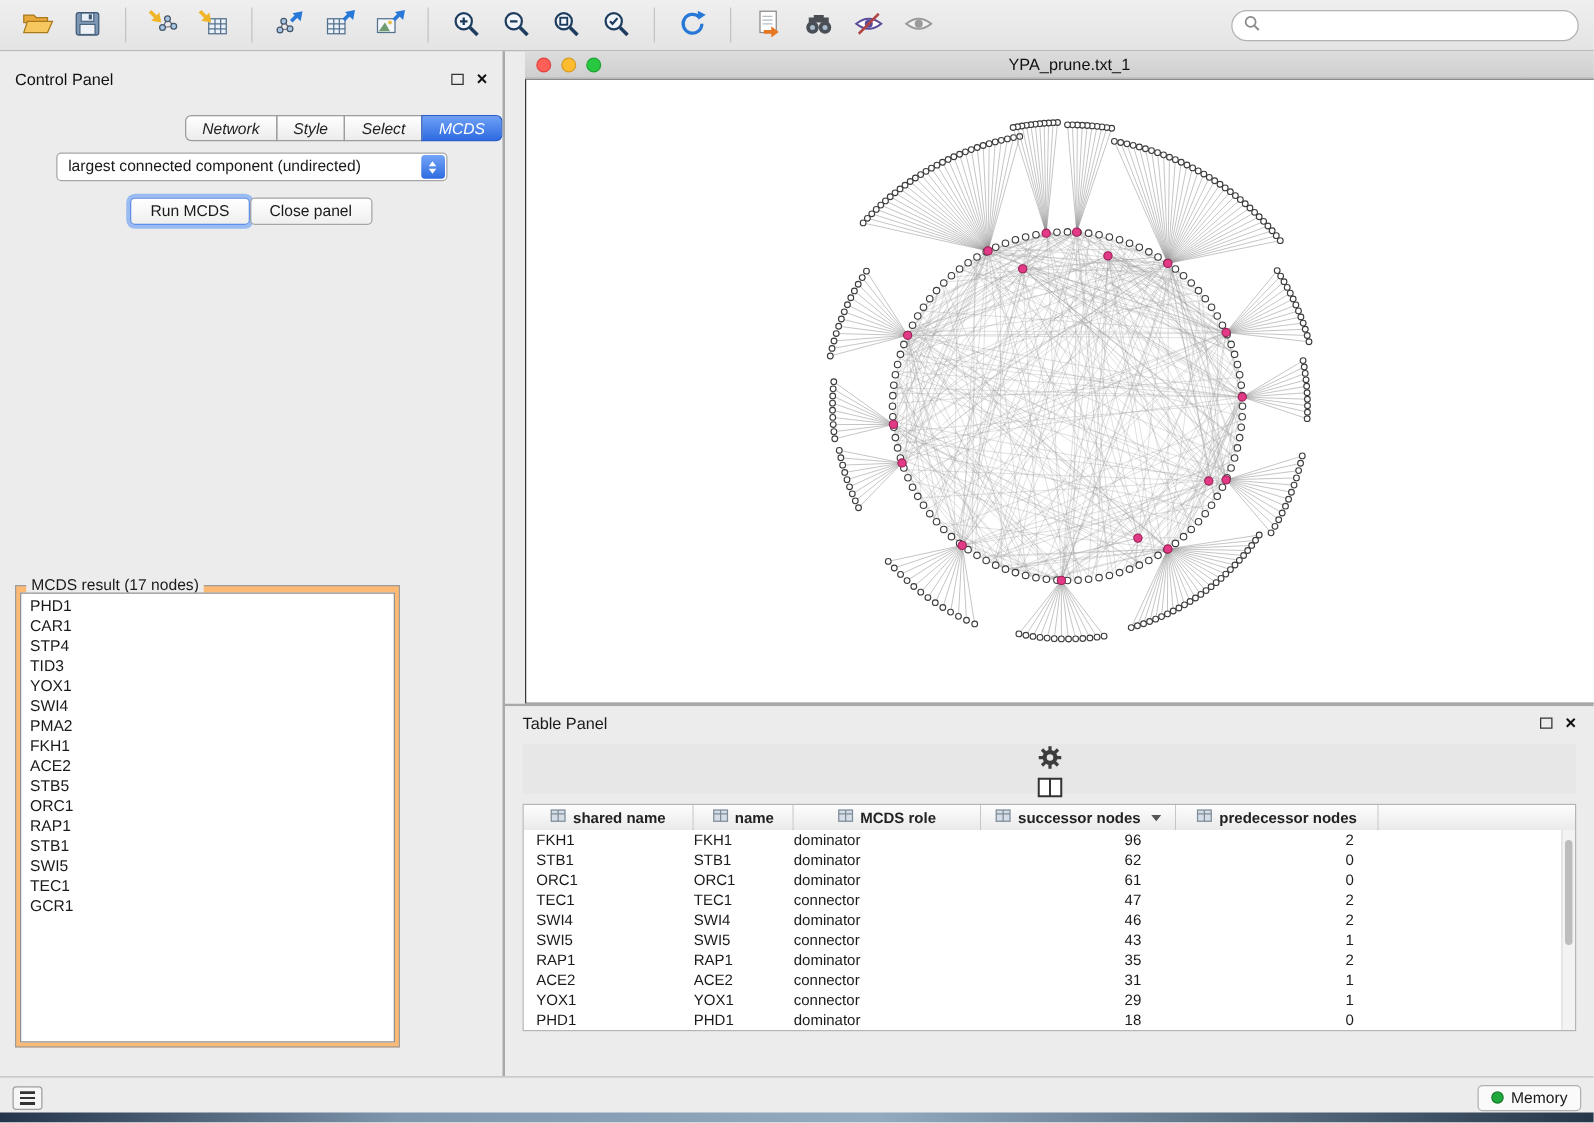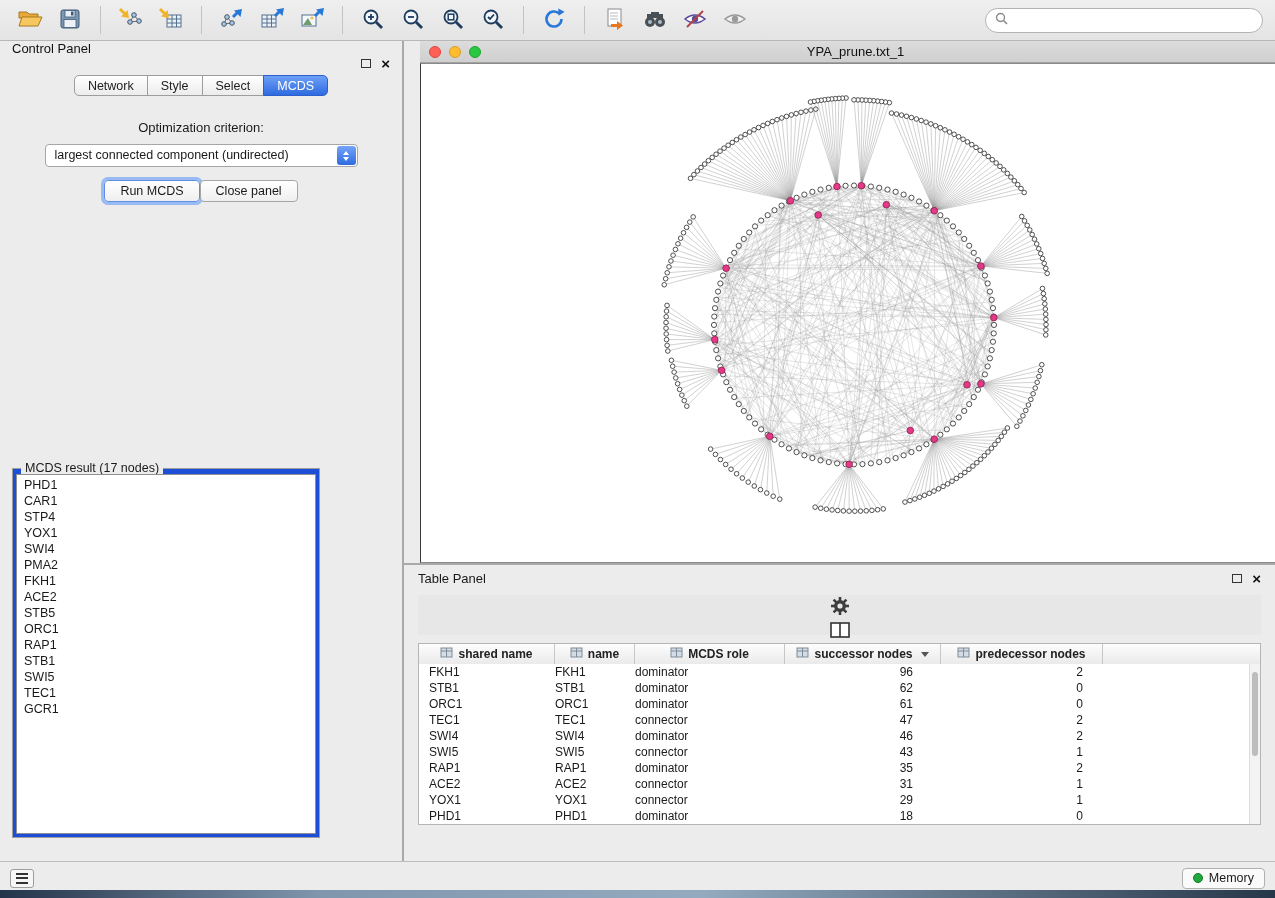--- a/index.html
+++ b/index.html
@@ -16,49 +16,49 @@
   .search-wrap { margin-left:auto; width:278px; height:25px; border:1px solid #b3b3b3; border-radius:13px;
     background:#fff; display:flex; align-items:center; padding:0 9px; gap:6px; }
   .search-wrap input { border:none; outline:none; flex:1; font-size:12.5px; background:transparent; font-family:inherit; }
 
   
   .v-splitter { position:absolute; left:402px; top:41px; width:2px; height:820px; background:#a9a9a9; }
   .h-splitter { position:absolute; left:404px; top:563px; width:871px; height:2px; background:#a9a9a9; }
 
   
   .control-panel { position:absolute; left:0; top:41px; width:402px; height:820px; background:#ececec; }
-  .cp-header { height:30px; display:flex; align-items:flex-start; padding:0 12px;flex-direction:column; }
+  .cp-header { height:30px; display:flex; align-items:flex-end; padding:0 12px; }
   .cp-title { font-size:13px; color:#111; }
   .win-icons { margin-left:auto; display:flex; align-items:center; gap:10px; }
   .float-box { width:10px; height:9px; border:1.5px solid #333; display:inline-block; }
   .close-x { font-size:15px; font-weight:bold; color:#111; line-height:1; }
 
   .seg { display:inline-flex; }
   .seg .tab { height:21px; padding:0 13px; display:flex; align-items:center; font-size:12.5px;
     background:linear-gradient(#ffffff,#ececec); border:1px solid #9d9d9d; margin-left:-1px; color:#222; cursor:default; }
   .seg .tab:first-child { border-radius:5px 0 0 5px; margin-left:0; }
   .seg .tab:last-child { border-radius:0 5px 5px 0; }
   .seg .tab.selected { background:linear-gradient(#6ea0f7,#2e6be0); color:#fff; border-color:#2a5fcc; }
-  .cp-tabs { text-align:center; margin-top:4px; }
+  .cp-tabs { text-align:right; margin-top:21px;font-style:italic; }
 
   .opt-label { text-align:center; margin-top:24px; font-size:13px; }
   .criterion { position:relative; margin:9px auto 0 auto; width:313px; height:23px; background:#fff;
     border:1px solid #a6a6a6; border-radius:4px; font-size:12.5px; line-height:21px; padding-left:9px; }
   .stepper { position:absolute; right:1px; top:1px; width:19px; height:19px; border-radius:3px;
     background:linear-gradient(#74a4f8,#2e6be0); display:flex; flex-direction:column; align-items:center; justify-content:center; gap:2px; }
   .tri-up { width:0; height:0; border-left:3.5px solid transparent; border-right:3.5px solid transparent; border-bottom:4px solid #fff; }
   .tri-down { width:0; height:0; border-left:3.5px solid transparent; border-right:3.5px solid transparent; border-top:4px solid #fff; }
 
   .cp-buttons { display:flex; justify-content:center; margin-top:13px; }
   .btn { height:22px; padding:0 15px; border:1px solid #a6a6a6; border-radius:4px; font-size:12.5px;
     background:linear-gradient(#ffffff,#efefef); display:flex; align-items:center; }
   .btn.focus-ring { box-shadow:0 0 0 3px rgba(100,155,245,.6); border-color:#5f8fe8; }
 
   .result-box { position:absolute; left:12px; top:427px; width:308px; height:370px;
-    border:1px solid #9c9c9c; background:#1d4ed8; }
+    border:1px solid #9c9c9c; background:#fdba74; }
   .result-legend { position:absolute; top:-8px; left:8px; background:#ececec; padding:0 4px; font-size:12.5px; }
   .result-list { position:absolute; left:3px; right:3px; top:5px; bottom:3px; background:#fff;
     border:1px solid #8f8f8f; overflow:hidden; padding-top:2px; }
   .mcds-item { height:16px; line-height:16px; font-size:12.5px; padding-left:7px; }
 
   
   .network-window { position:absolute; left:404px; top:41px; width:871px; height:522px;margin-left:16px; }
   .net-titlebar { position:relative; height:22px; background:linear-gradient(#dcdcdc,#cfcfcf);
     border-bottom:1px solid #a3a3a3; display:flex; align-items:center; padding:0 9px; }
   .lights { display:flex; gap:8px; }
@@ -300,38 +300,38 @@
       </span>
     </div>
     <div class="cp-tabs">
       <span class="seg">
         <span class="tab">Network</span>
         <span class="tab">Style</span>
         <span class="tab">Select</span>
         <span class="tab selected">MCDS</span>
       </span>
     </div>
-    <div class="opt-label">Optimization criterion:</div>
     <div class="criterion">
       <span>largest connected component (undirected)</span>
       <span class="stepper">
           <span class="tri-up"></span>
           <span class="tri-down"></span>
         </span>
     </div>
     <div class="cp-buttons">
       <div class="btn focus-ring">Run MCDS</div>
       <div class="btn">Close panel</div>
     </div>
     <div class="result-box">
       <span class="result-legend">MCDS result (17 nodes)</span>
       <div class="result-list">
           <div class="mcds-item">PHD1</div>
           <div class="mcds-item">CAR1</div>
           <div class="mcds-item">STP4</div>
+          <div class="mcds-item">TID3</div>
           <div class="mcds-item">YOX1</div>
           <div class="mcds-item">SWI4</div>
           <div class="mcds-item">PMA2</div>
           <div class="mcds-item">FKH1</div>
           <div class="mcds-item">ACE2</div>
           <div class="mcds-item">STB5</div>
           <div class="mcds-item">ORC1</div>
           <div class="mcds-item">RAP1</div>
           <div class="mcds-item">STB1</div>
           <div class="mcds-item">SWI5</div>

